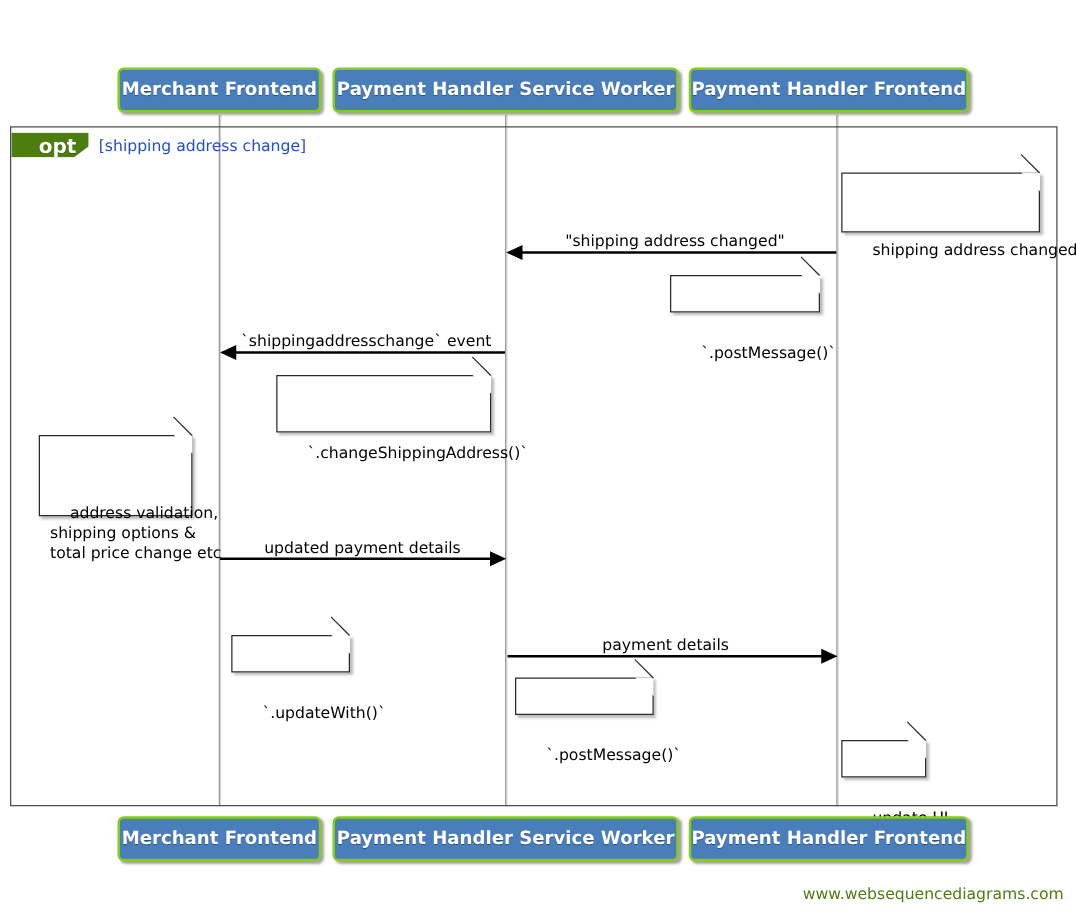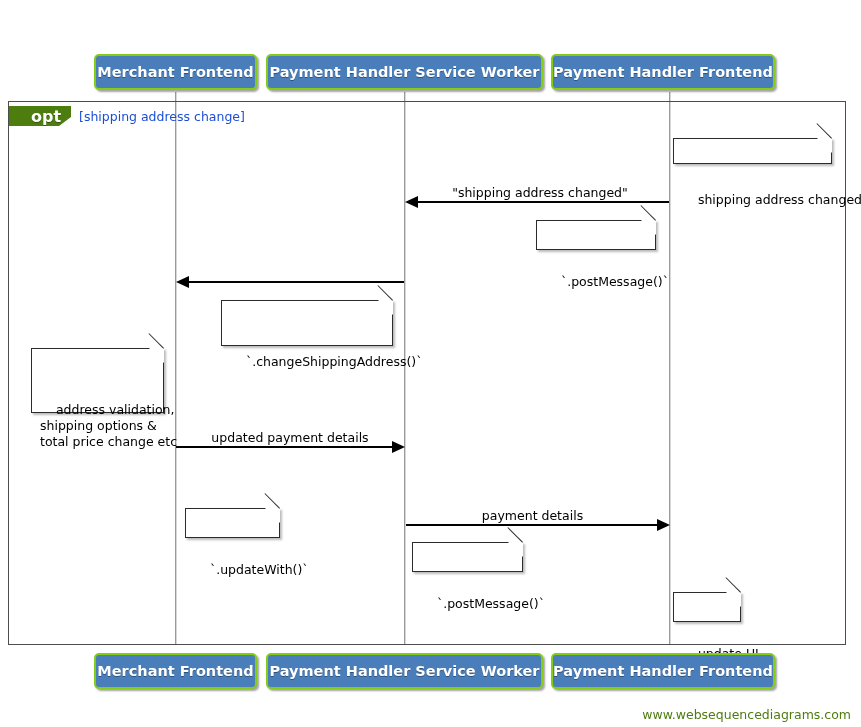--- a/index.html
+++ b/index.html
@@ -177,46 +177,47 @@
   <div class="participant" style="left:94px; top:54px; width:163px; height:36px;">
     <span>Merchant Frontend</span>
   </div>
   <div class="participant" style="left:266px; top:54px; width:277px; height:36px;">
     <span>Payment Handler Service Worker</span>
   </div>
   <div class="participant" style="left:551px; top:54px; width:224px; height:36px;">
     <span>Payment Handler Frontend</span>
   </div>
 
-  <div class="note" style="left:673px; top:138px; width:159px; height:26px;">
+  <div class="note" style="left:673px; top:138px; width:159px; height:48px;">
     <span class="fold-cut"></span>
     <span class="fold-diag"></span>
     <span>shipping address changed</span>
   </div>
 
   <div class="msg-line" style="left:407px; top:201px; width:262px;"></div>
   <div class="msg-head left" style="left:405px; top:196px;"></div>
   <div class="msg-label" style="left:420px; top:185px; width:240px;">"shipping address changed"</div>
 
   <div class="note" style="left:536px; top:220px; width:120px; height:30px;">
     <span class="fold-cut"></span>
     <span class="fold-diag"></span>
     <span>`.postMessage()`</span>
   </div>
 
   <div class="msg-line" style="left:178px; top:281px; width:226px;"></div>
   <div class="msg-head left" style="left:176px; top:276px;"></div>
+  <div class="msg-label" style="left:189px; top:265px; width:208px;">`shippingaddresschange` event</div>
 
   <div class="note" style="left:221px; top:300px; width:172px; height:46px;">
     <span class="fold-cut"></span>
     <span class="fold-diag"></span>
     <span>`.changeShippingAddress()`</span>
   </div>
 
-  <div class="note" style="left:31px; top:348px; width:133px; height:65px;">
+  <div class="note" style="left:31px; top:348px; width:123px; height:65px;">
     <span class="fold-cut"></span>
     <span class="fold-diag"></span>
     <span>address validation,
 shipping options &amp;
 total price change etc</span>
   </div>
 
   <div class="msg-line" style="left:176px; top:446px; width:217px;"></div>
   <div class="msg-head right" style="left:392px; top:441px;"></div>
   <div class="msg-label" style="left:185px; top:430px; width:210px;">updated payment details</div>

